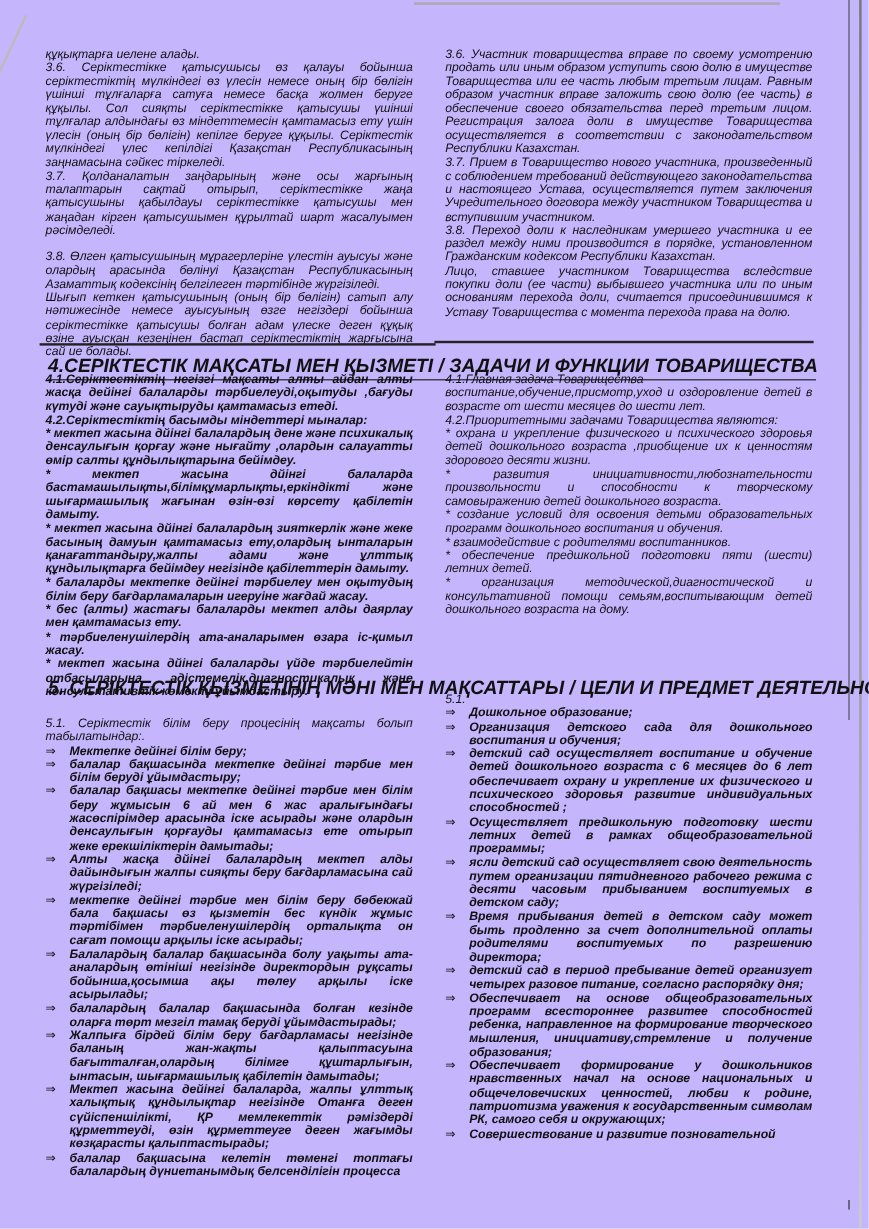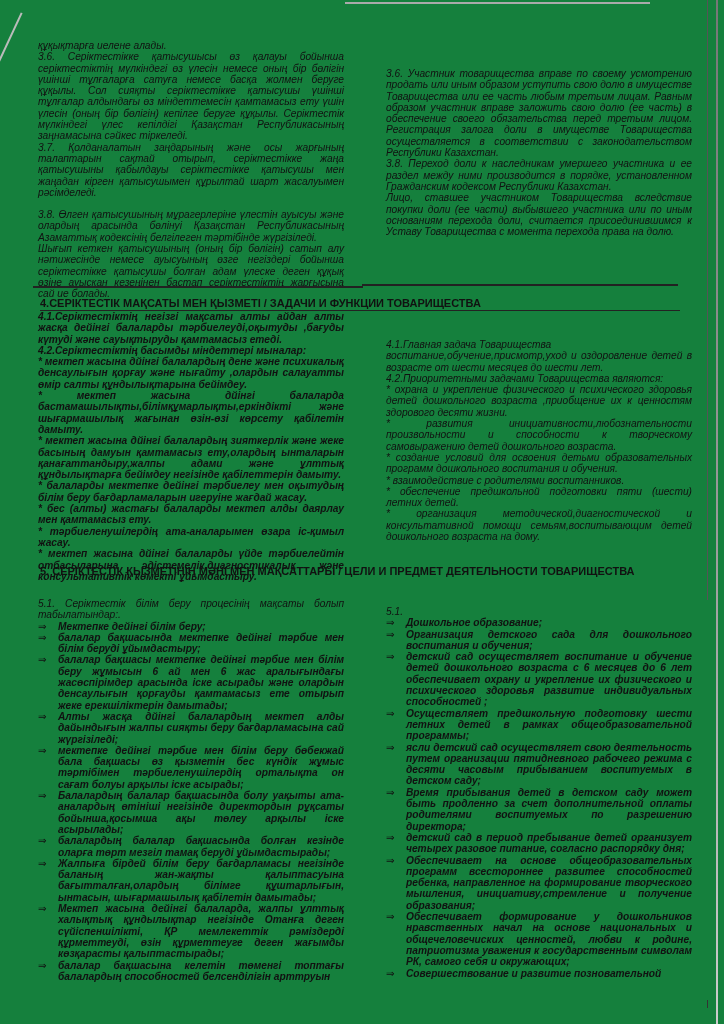--- a/index.html
+++ b/index.html
@@ -2,21 +2,21 @@
 <html><head>
 <meta charset="utf-8">
 <style>
   html, body { margin: 0; padding: 0; background: #ffffff; }
   body {
     width: 724px; height: 1024px; position: relative; overflow: hidden;
     font-family: "Liberation Sans", sans-serif; color: #111;
   }
   .page {
     position: absolute; left: 0; top: 0; width: 724px; height: 1024px;
-    background: #15803d;
+    background: #c4b5fd;
   }
   .edge-right {
     position: absolute; right: 6px; top: 0; width: 2px; height: 1024px;
     background: linear-gradient(#777, #999 50%, #ccc);
   }
   .edge-right2 {
     position: absolute; right: 16px; top: 0; width: 1px; height: 600px;
     background: #555;
   }
   .top-rule {
@@ -26,31 +26,31 @@
   .scan-mark {
     position: absolute; left: 8px; top: 10px; width: 2px; height: 60px;
     background: #bbb; transform: rotate(25deg);
   }
   .col {
     position: absolute; font-style: italic; font-size: 10.2px; line-height: 11.3px;
     text-align: justify;
   }
   .col p { margin: 0; }
   .left { left: 38px; width: 306px; }
-  .right { left: 386px; width: 306px; margin-top: 28px; }
+  .right { left: 371px; width: 306px; }
   .sec3-left { top: 40px; }
   .sec3-right { top: 40px; }
   .gap { height: 11px; }
   .rule {
     position: absolute; height: 2px; background: #222;
   }
   .rule1 { left: 33px; top: 286px; width: 330px; }
   .rule2 { left: 362px; top: 284px; width: 316px; }
   .heading {
-    position: absolute; font-weight: bold; font-size: 11px;
+    position: absolute; font-weight: bold; font-style: italic; font-size: 16px;
     white-space: nowrap; text-align: left;
   }
   .h4 { left: 40px; width: 640px; top: 297px; border-bottom: 1.5px solid #222; padding-bottom: 1px; }
   .h5 { left: 40px; width: 640px; top: 565px; }
   .sec4-left { top: 311px; font-weight: bold; }
   .sec4-right { top: 311px; }
   .sec5-left { top: 598px; }
   .sec5-right { top: 578px; }
   ul.arrows { list-style: none; margin: 0; padding: 0; }
   ul.arrows li { position: relative; padding-left: 20px; font-weight: bold; }
@@ -73,20 +73,21 @@
   <div class="col left sec3-left">
     <p>құқықтарға иелене алады.</p>
     <p>3.6.        Серіктестікке қатысушысы өз қалауы бойынша серіктестіктің мүлкіндегі өз үлесін немесе оның бір бөлігін үшінші тұлғаларға сатуға немесе басқа жолмен беруге құқылы. Сол сияқты серіктестікке қатысушы үшінші тұлғалар алдындағы өз міндеттемесін қамтамасыз ету үшін үлесін (оның бір бөлігін) кепілге беруге құқылы. Серіктестік мүлкіндегі үлес кепілдігі Қазақстан Республикасының заңнамасына сәйкес тіркеледі.</p>
     <p>3.7.        Қолданалатын заңдарының және осы жарғының талаптарын сақтай отырып, серіктестікке жаңа қатысушыны қабылдауы серіктестікке қатысушы мен жаңадан кірген қатысушымен құрылтай шарт жасалуымен рәсімделеді.</p>
     <div class="gap"></div>
     <p>3.8.        Өлген қатысушының мұрагерлеріне үлестін ауысуы және олардың арасында бөлінуі Қазақстан Республикасының Азаматтық кодексінің белгілеген тәртібінде жүргізіледі.</p>
     <p>Шығып кеткен қатысушының (оның бір бөлігін) сатып алу нәтижесінде немесе ауысуының өзге негіздері бойынша серіктестікке қатысушы болған адам үлеске деген құқық өзіне ауысқан кезеңінен бастап серіктестіктің жарғысына сай ие болады.</p>
   </div>
   <div class="col right sec3-right">
     <p>3.6.        Участник товарищества вправе по своему усмотрению продать или иным образом уступить свою долю в имуществе Товарищества или ее часть любым третьим лицам. Равным образом участник вправе заложить свою долю (ее часть) в обеспечение своего обязательства перед третьим лицом. Регистрация залога доли в имуществе Товарищества осуществляется в соответствии с законодательством Республики Казахстан.</p>
+    <p>3.7.        Прием в Товарищество нового участника, произведенный с соблюдением требований действующего законодательства и настоящего Устава, осуществляется путем заключения Учредительного договора между участником Товарищества и вступившим участником.</p>
     <p>3.8.        Переход доли к наследникам умершего участника и ее раздел между ними производится в порядке, установленном Гражданским кодексом Республики Казахстан.</p>
     <p>Лицо, ставшее участником Товарищества вследствие покупки доли (ее части) выбывшего участника или по иным основаниям перехода доли, считается присоединившимся к Уставу Товарищества с момента перехода права на долю.</p>
   </div>
   <div class="rule rule1"></div>
   <div class="rule rule2"></div>
 
   <div class="heading h4">4.СЕРІКТЕСТІК МАҚСАТЫ МЕН ҚЫЗМЕТІ / ЗАДАЧИ И ФУНКЦИИ ТОВАРИЩЕСТВА</div>
   <div class="col left sec4-left">
     <p>4.1.Серіктестіктің негізгі мақсаты алты айдан алты жасқа дейінгі балаларды тәрбиелеуді,оқытуды ,бағуды күтуді және сауықтыруды қамтамасыз етеді.</p>
     <p>4.2.Серіктестіктің басымды міндеттері мыналар:</p>
@@ -111,26 +112,26 @@
   </div>
 
   <div class="heading h5">5. СЕРІКТЕСТІК ҚЫЗМЕТІНІҢ МӘНІ МЕН МАҚСАТТАРЫ / ЦЕЛИ И ПРЕДМЕТ ДЕЯТЕЛЬНОСТИ ТОВАРИЩЕСТВА</div>
   <div class="col left sec5-left">
     <p>5.1.      Серіктестік білім беру процесінің мақсаты болып табылатындар:.</p>
     <ul class="arrows" id="left-arrows">
         <li><span class="arrow">⇒</span><span>Мектепке дейінгі білім беру;</span></li>
         <li><span class="arrow">⇒</span><span>балалар бақшасында мектепке дейінгі тәрбие мен білім беруді ұйымдастыру;</span></li>
         <li><span class="arrow">⇒</span><span>балалар бақшасы мектепке дейінгі тәрбие мен білім беру жұмысын 6 ай мен 6 жас аралығындағы жасөспірімдер арасында іске асырады және олардын денсаулығын қорғауды қамтамасыз ете отырып жеке ерекшіліктерін дамытады;</span></li>
         <li><span class="arrow">⇒</span><span>Алты жасқа дйінгі балалардың мектеп алды дайындығын жалпы сияқты беру бағдарламасына сай жүргізіледі;</span></li>
-        <li><span class="arrow">⇒</span><span>мектепке дейінгі тәрбие мен білім беру бөбекжай бала бақшасы өз қызметін бес күндік жұмыс тәртібімен тәрбиеленушілердің орталықта он сағат болуы арқылы іске асырады;</span></li>
+        <li><span class="arrow">⇒</span><span>мектепке дейінгі тәрбие мен білім беру бөбекжай бала бақшасы өз қызметін бес күндік жұмыс тәртібімен тәрбиеленушілердің орталықта он сағат помощи арқылы іске асырады;</span></li>
         <li><span class="arrow">⇒</span><span>Балалардың балалар бақшасында болу уақыты ата-аналардың өтініші негізінде директордын рұқсаты бойынша,қосымша ақы төлеу арқылы іске асырылады;</span></li>
         <li><span class="arrow">⇒</span><span>балалардың балалар бақшасында болған кезінде оларға төрт мезгіл тамақ беруді ұйымдастырады;</span></li>
         <li><span class="arrow">⇒</span><span>Жалпыға бірдей білім беру бағдарламасы негізінде баланың жан-жақты қалыптасуына бағытталған,олардың білімге құштарлығын, ынтасын, шығармашылық қабілетін дамытады;</span></li>
         <li><span class="arrow">⇒</span><span>Мектеп жасына дейінгі балаларда, жалпы ұлттық халықтық құндылықтар негізінде Отанға деген сүйіспеншілікті, ҚР мемлекеттік рәміздерді құрметтеуді, өзін құрметтеуге деген жағымды көзқарасты қалыптастырады;</span></li>
-        <li><span class="arrow">⇒</span><span>балалар бақшасына келетін төменгі топтағы балалардың способностей белсенділігін арттруын</span></li>
+        <li><span class="arrow">⇒</span><span>балалар бақшасына келетін төменгі топтағы балалардың дүниетанымдық белсенділігін процесса</span></li>
       </ul>
   </div>
   <div class="col right sec5-right">
     <p>5.1.</p>
     <ul class="arrows" id="right-arrows">
         <li><span class="arrow">⇒</span><span>Дошкольное образование;</span></li>
         <li><span class="arrow">⇒</span><span>Организация детского сада для дошкольного воспитания и обучения;</span></li>
         <li><span class="arrow">⇒</span><span>детский сад осуществляет воспитание и обучение детей дошкольного возраста с 6 месяцев до 6 лет обеспечивает охрану и укрепление их физического и психического здоровья развитие индивидуальных способностей ;</span></li>
         <li><span class="arrow">⇒</span><span>Осуществляет предшкольную подготовку шести летних детей в рамках общеобразовательной программы;</span></li>
         <li><span class="arrow">⇒</span><span>ясли детский сад осуществляет свою деятельность путем организации пятидневного рабочего режима с десяти часовым прибыванием воспитуемых в детском саду;</span></li>

